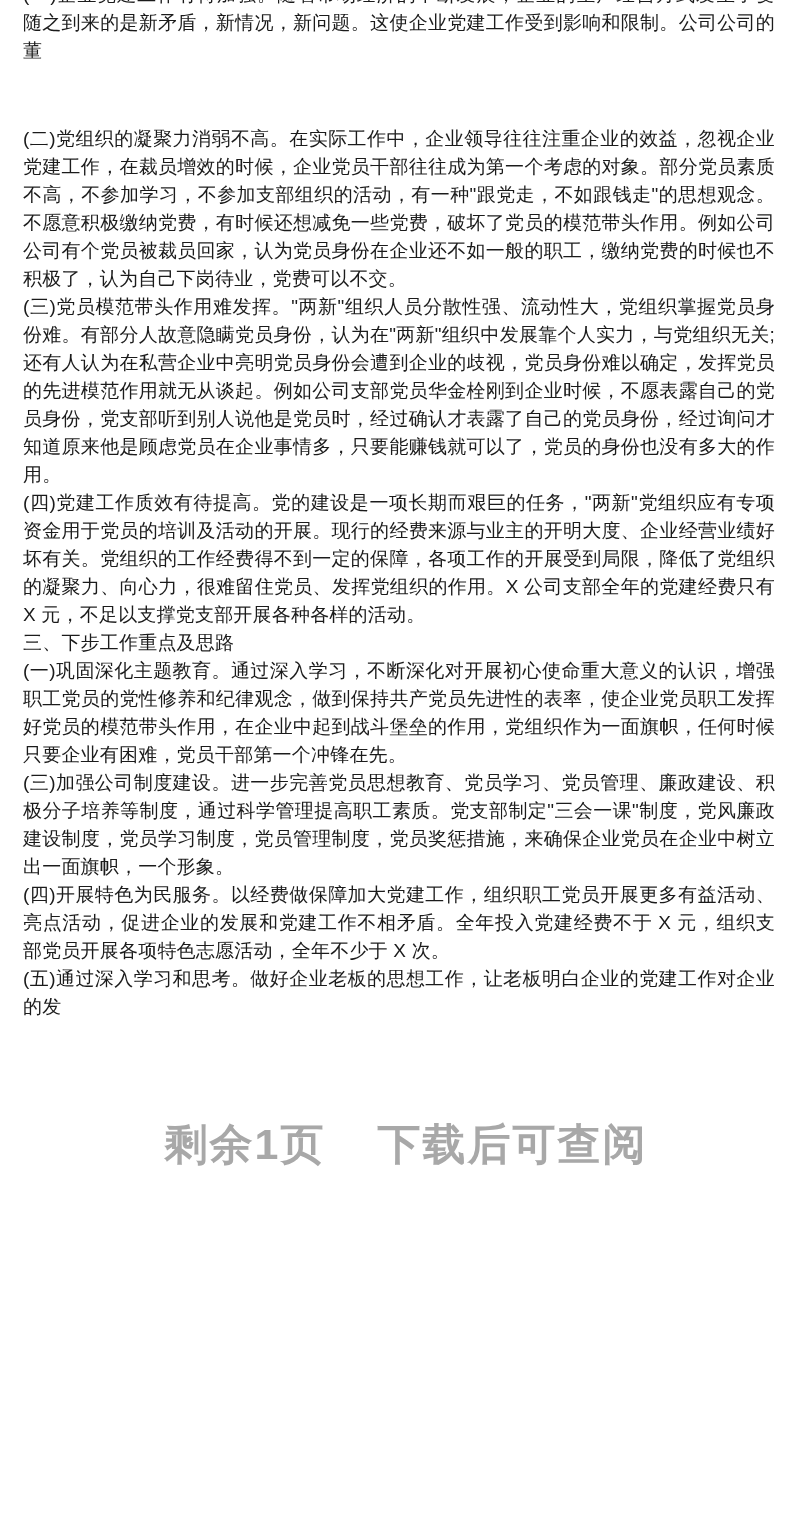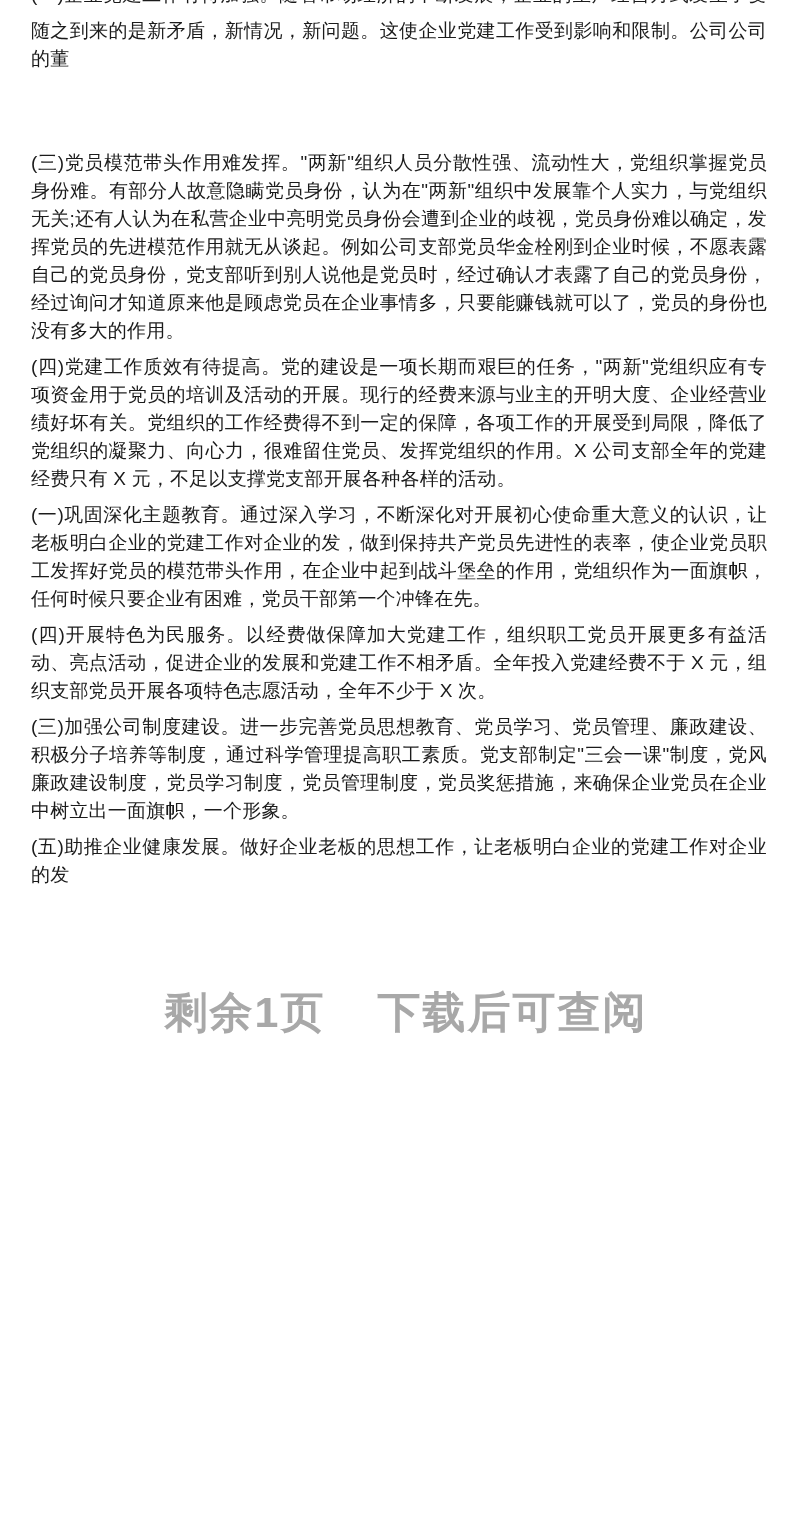--- a/index.html
+++ b/index.html
@@ -15,21 +15,21 @@
   }
   .doc {
     padding: 0 25px 0 23px;
     color: #1b1b1b;
     font-size: 19px;
     line-height: 28px;
     text-align: justify;
     letter-spacing: 0.2px;
   }
   .doc p {
-    margin: 8px;
+    margin: 0;
   }
   
   .clipped-line {
     height: 9px;
     overflow: hidden;
   }
   .clipped-line p {
     margin-top: -19px;
   }
   
@@ -57,24 +57,26 @@
 <div class="doc">
 
   <div class="clipped-line">
     <p>(一)企业党建工作有待加强。随着市场经济的不断发展，企业的生产经营方式发生了变化，</p>
   </div>
 
   <p>随之到来的是新矛盾，新情况，新问题。这使企业党建工作受到影响和限制。公司公司的董</p>
 
   <div class="ad-gap"></div>
 
+  <p>(二)党组织的凝聚力消弱不高。在实际工作中，企业领导往往注重企业的效益，忽视企业党建工作，在裁员增效的时候，企业党员干部往往成为第一个考虑的对象。部分党员素质不高，不参加学习，不参加支部组织的活动，有一种"跟党走，不如跟钱走"的思想观念。不愿意积极缴纳党费，有时候还想减免一些党费，破坏了党员的模范带头作用。例如公司公司有个党员被裁员回家，认为党员身份在企业还不如一般的职工，缴纳党费的时候也不积极了，认为自己下岗待业，党费可以不交。</p>
   <p>(三)党员模范带头作用难发挥。"两新"组织人员分散性强、流动性大，党组织掌握党员身份难。有部分人故意隐瞒党员身份，认为在"两新"组织中发展靠个人实力，与党组织无关;还有人认为在私营企业中亮明党员身份会遭到企业的歧视，党员身份难以确定，发挥党员的先进模范作用就无从谈起。例如公司支部党员华金栓刚到企业时候，不愿表露自己的党员身份，党支部听到别人说他是党员时，经过确认才表露了自己的党员身份，经过询问才知道原来他是顾虑党员在企业事情多，只要能赚钱就可以了，党员的身份也没有多大的作用。</p>
   <p>(四)党建工作质效有待提高。党的建设是一项长期而艰巨的任务，"两新"党组织应有专项资金用于党员的培训及活动的开展。现行的经费来源与业主的开明大度、企业经营业绩好坏有关。党组织的工作经费得不到一定的保障，各项工作的开展受到局限，降低了党组织的凝聚力、向心力，很难留住党员、发挥党组织的作用。X 公司支部全年的党建经费只有 X 元，不足以支撑党支部开展各种各样的活动。</p>
-  <p>(一)巩固深化主题教育。通过深入学习，不断深化对开展初心使命重大意义的认识，让老板明白企业的党建工作对企业的发，做到保持共产党员先进性的表率，使企业党员职工发挥好党员的模范带头作用，在企业中起到战斗堡垒的作用，党组织作为一面旗帜，任何时候只要企业有困难，党员干部第一个冲锋在先。</p>
+  <p>三、下步工作重点及思路</p>
+  <p>(一)巩固深化主题教育。通过深入学习，不断深化对开展初心使命重大意义的认识，增强职工党员的党性修养和纪律观念，做到保持共产党员先进性的表率，使企业党员职工发挥好党员的模范带头作用，在企业中起到战斗堡垒的作用，党组织作为一面旗帜，任何时候只要企业有困难，党员干部第一个冲锋在先。</p>
+  <p>(三)加强公司制度建设。进一步完善党员思想教育、党员学习、党员管理、廉政建设、积极分子培养等制度，通过科学管理提高职工素质。党支部制定"三会一课"制度，党风廉政建设制度，党员学习制度，党员管理制度，党员奖惩措施，来确保企业党员在企业中树立出一面旗帜，一个形象。</p>
   <p>(四)开展特色为民服务。以经费做保障加大党建工作，组织职工党员开展更多有益活动、亮点活动，促进企业的发展和党建工作不相矛盾。全年投入党建经费不于 X 元，组织支部党员开展各项特色志愿活动，全年不少于 X 次。</p>
-  <p>(三)加强公司制度建设。进一步完善党员思想教育、党员学习、党员管理、廉政建设、积极分子培养等制度，通过科学管理提高职工素质。党支部制定"三会一课"制度，党风廉政建设制度，党员学习制度，党员管理制度，党员奖惩措施，来确保企业党员在企业中树立出一面旗帜，一个形象。</p>
-  <p>(五)助推企业健康发展。做好企业老板的思想工作，让老板明白企业的党建工作对企业的发</p>
+  <p>(五)通过深入学习和思考。做好企业老板的思想工作，让老板明白企业的党建工作对企业的发</p>
 
   <div class="footer" style="color: rgb(168, 168, 168);">
     <span>剩余1页</span><span class="hint-gap"></span><span>下载后可查阅</span>
   </div>
 
 </div>
 
 </body></html>

